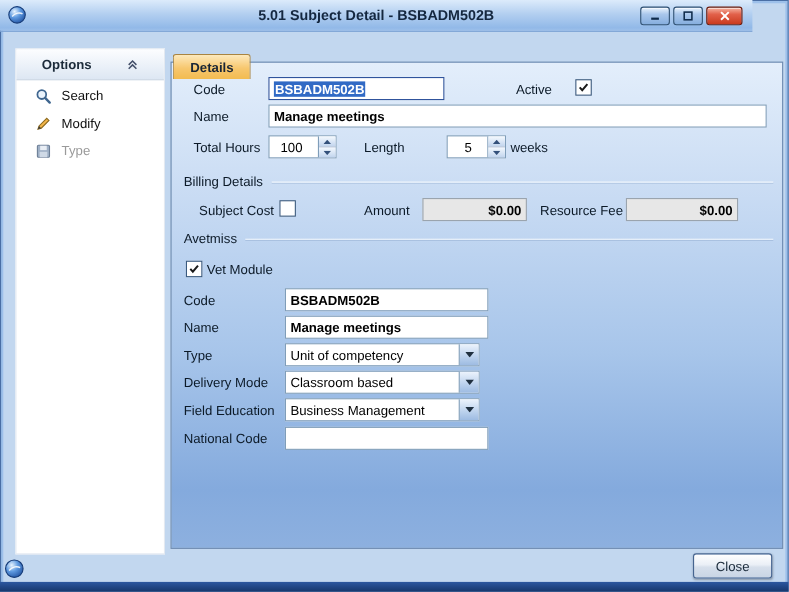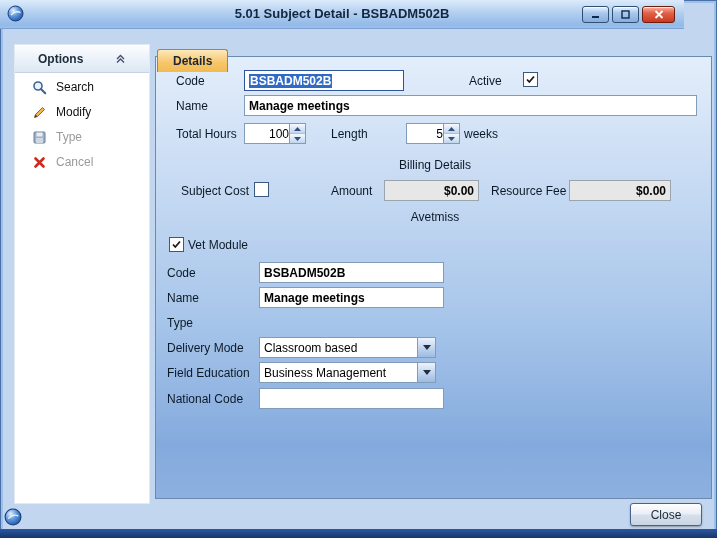--- a/index.html
+++ b/index.html
@@ -84,32 +84,32 @@
   .tbox.focused{border-color:#30549c;}
   .tbox.disabled{background:#e7e7e7;border-color:#9aa4ae;justify-content:flex-end;}
   .sel{background:#316ac5;color:#fff;padding:0 1px;white-space:nowrap;}
   .checkbox{
     position:absolute;width:13px;height:13px;background:#fff;
     border:1px solid #39597e;display:flex;align-items:center;justify-content:center;
   }
   .checkbox svg{display:none;}
   .checkbox.checked svg{display:block;}
   .spin{position:absolute;height:19px;background:#fff;border:1px solid #7f9db9;display:flex;}
-  .spin .val{flex:1;font-size:12px;display:flex;align-items:center;justify-content:flex-end;padding-right:0;}
+  .spin .val{flex:1;font-size:12px;display:flex;align-items:center;justify-content:flex-end;padding-right:14px;}
   .spin .btns{width:15px;display:flex;flex-direction:column;border-left:1px solid #7f9db9;}
   .spin .sb{flex:1;background:linear-gradient(#f4f9fe,#c2d5ee);display:flex;align-items:center;justify-content:center;}
   .spin .sb + .sb{border-top:1px solid #aebfd6;}
   .combo{position:absolute;height:19px;background:#fff;border:1px solid #7f9db9;display:flex;}
   .combo .cval{flex:1;font-size:12px;display:flex;align-items:center;padding-left:4px;white-space:nowrap;overflow:hidden;}
   .combo .arrowbtn{
     width:17px;border-left:1px solid #7f9db9;
     background:linear-gradient(#ecf3fc,#bbd1ed 60%,#9dbbe2);
     display:flex;align-items:center;justify-content:center;
   }
-  .group{position:absolute;display:flex;align-items:center;gap:8px;flex-direction:column;}
+  .group{position:absolute;display:flex;align-items:center;gap:8px;}
   .group .gl{font-size:12px;color:#0c1a28;white-space:nowrap;}
   .group .line{height:1px;background:rgba(255,255,255,.75);flex:1;box-shadow:0 1px 0 rgba(120,150,190,.35);}
   
   .close-btn{
     position:absolute;left:630px;top:503px;width:72px;height:23px;
     border:1px solid #46648f;border-radius:3px;
     background:linear-gradient(#ffffff,#eaeff6 45%,#d6dfeb 55%,#c9d5e5);
     font-family:"Liberation Sans",sans-serif;font-size:12px;color:#1a2a3a;
     box-shadow:0 1px 2px rgba(0,0,0,.3);
   }
@@ -189,28 +189,20 @@
       <div class="side-item disabled">
         <span class="side-icon">
           <svg width="15" height="15" viewBox="0 0 15 15">
             <rect x="2" y="2" width="11" height="11" rx="1" fill="#9fb0c6" stroke="#6d7f96"></rect>
             <rect x="4.5" y="2.5" width="6" height="4" fill="#e9eef5"></rect>
             <rect x="4" y="8" width="7" height="5" fill="#cfd9e6"></rect>
           </svg>
         </span>
         <span>Type</span>
       </div>
-      <div class="side-item disabled">
-        <span class="side-icon">
-          <svg width="13" height="13" viewBox="0 0 13 13">
-            <path d="M2.5 2.5 L10.5 10.5 M10.5 2.5 L2.5 10.5" stroke="#cf281c" stroke-width="2.6" stroke-linecap="round"></path>
-          </svg>
-        </span>
-        <span>Cancel</span>
-      </div>
     </div>
   </div>
 
   <div class="tabstrip">
     <div class="tab active">
       <span>Details</span>
     </div>
   </div>
 
   <div class="panel">
@@ -298,20 +290,28 @@
     <div class="tbox" style="left:103px;top:205px;width:175px">
       <span>BSBADM502B</span>
     </div>
 
     <span class="lbl" style="left:11px;top:234px">Name</span>
     <div class="tbox" style="left:103px;top:230px;width:175px">
       <span>Manage meetings</span>
     </div>
 
     <span class="lbl" style="left:11px;top:259px">Type</span>
+    <div class="combo" style="left:103px;top:255px;width:175px">
+      <span class="cval">Unit of competency</span>
+      <span class="arrowbtn">
+        <svg width="8" height="5" viewBox="0 0 8 5">
+            <path d="M0 0 L8 0 L4 5 Z" fill="#203040"></path>
+          </svg>
+      </span>
+    </div>
 
     <span class="lbl" style="left:11px;top:284px">Delivery Mode</span>
     <div class="combo" style="left:103px;top:280px;width:175px">
       <span class="cval">Classroom based</span>
       <span class="arrowbtn">
         <svg width="8" height="5" viewBox="0 0 8 5">
             <path d="M0 0 L8 0 L4 5 Z" fill="#203040"></path>
           </svg>
       </span>
     </div>

